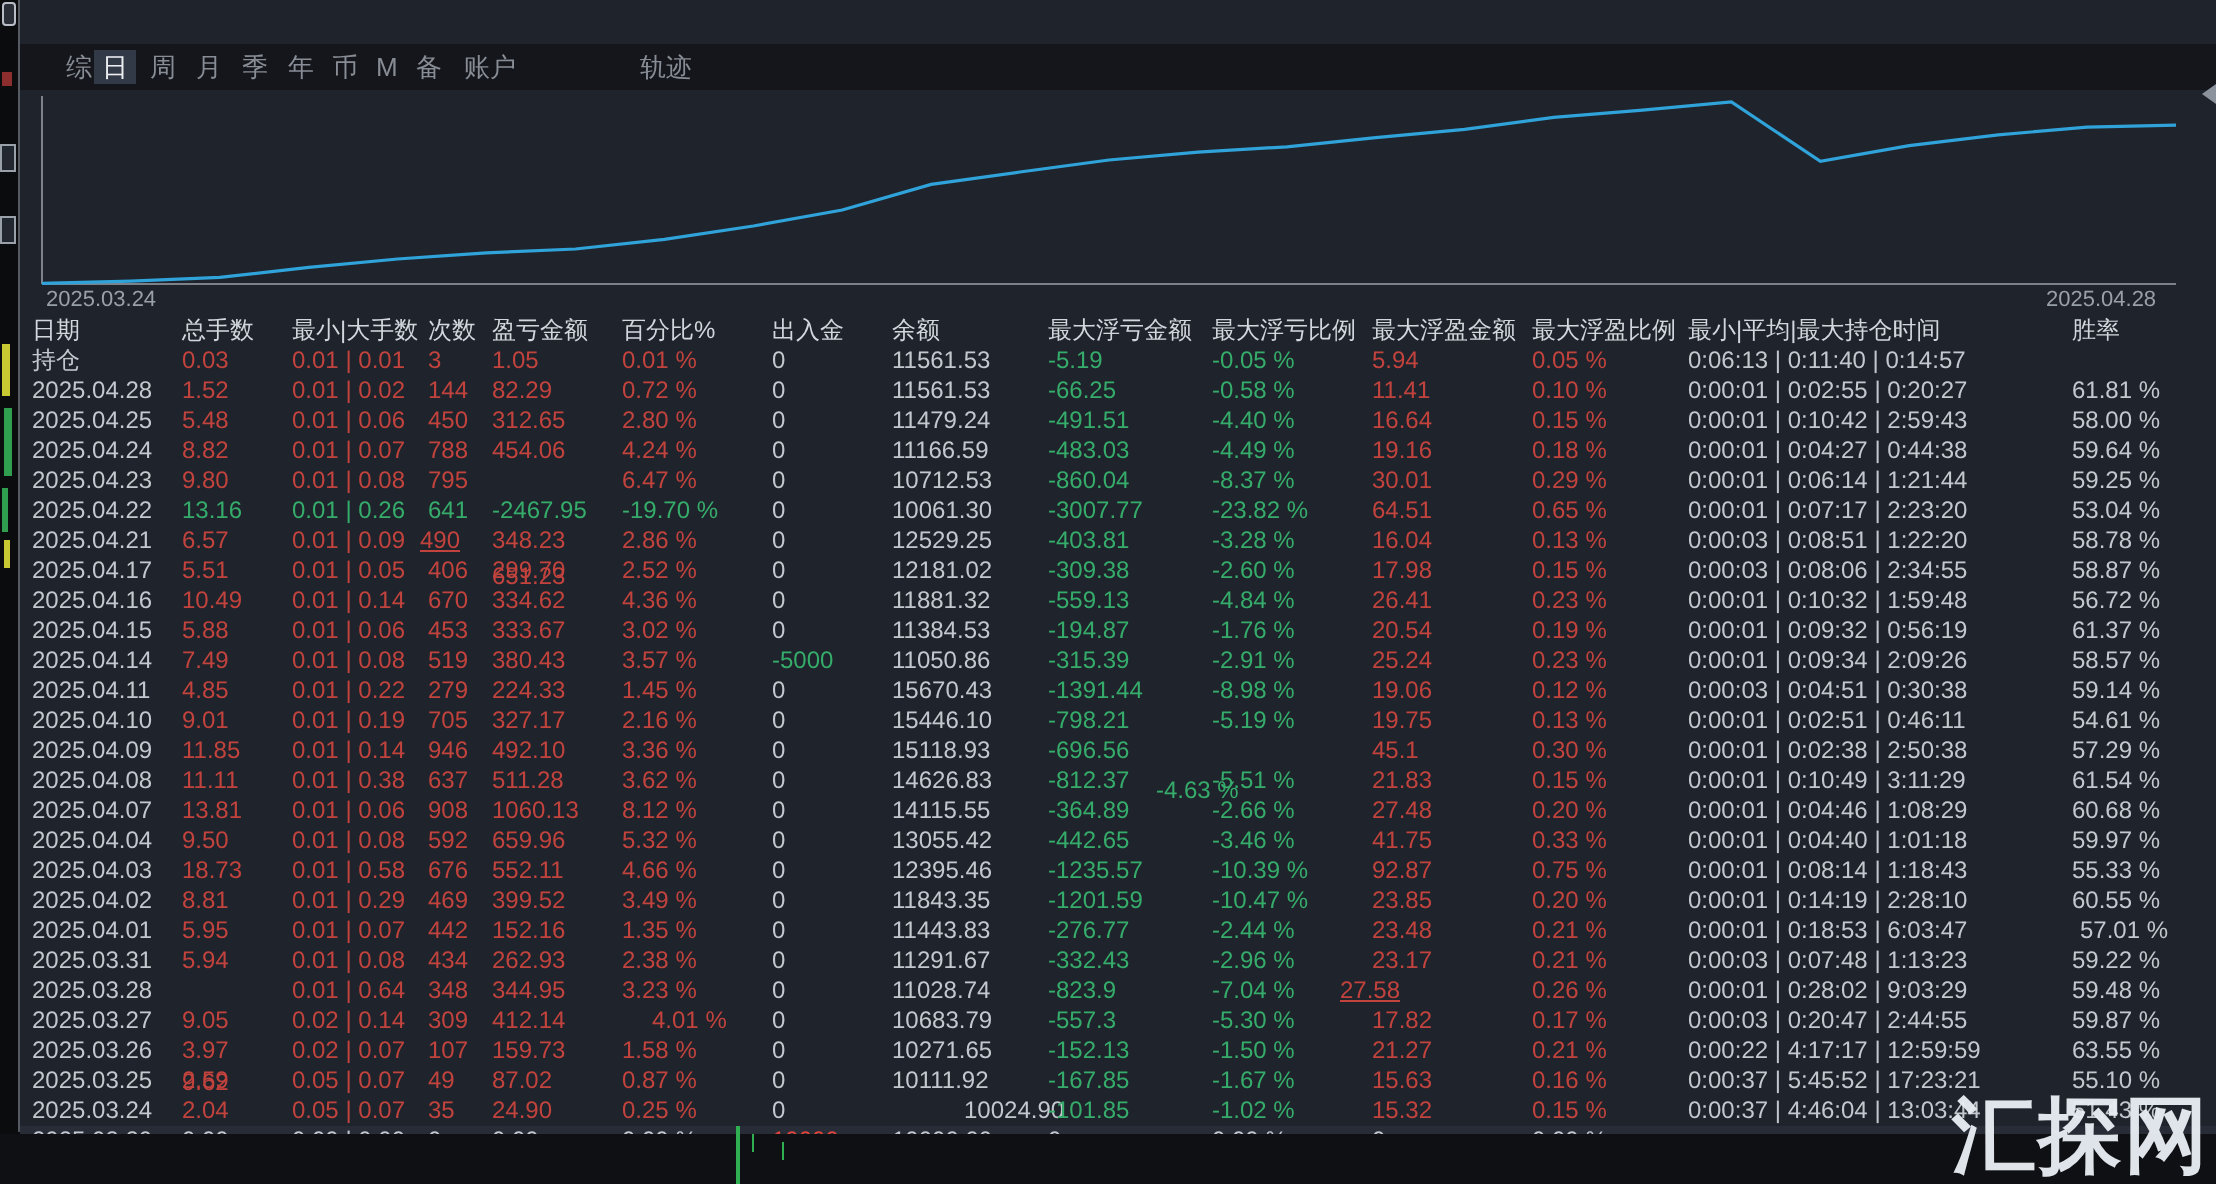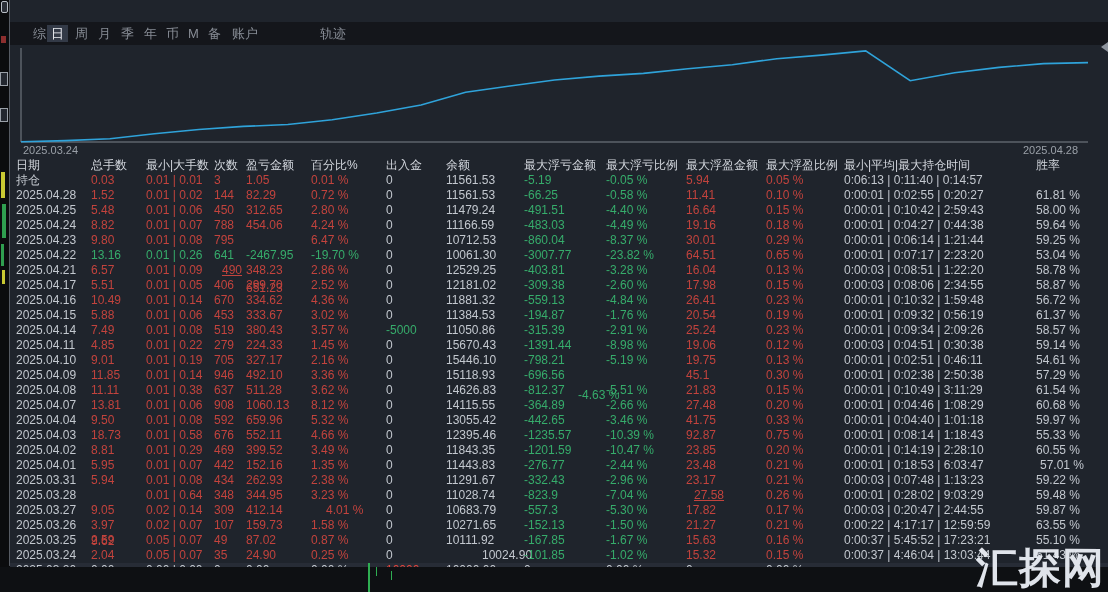--- a/index.html
+++ b/index.html
@@ -199,21 +199,21 @@
           <span class="g" style="left: 596px;">-23.82 %</span>
           <span class="r" style="left: 676px;">64.51</span>
           <span class="r" style="left: 756px;">0.65 %</span>
           <span class="w" style="left: 834px;">0:00:01 | 0:07:17 | 2:23:20</span>
           <span class="w" style="left: 1026px;">53.04 %</span>
         </div>
         <div class="trow ">
           <span class="w" style="left: 6px;">2025.04.21</span>
           <span class="r" style="left: 81px;">6.57</span>
           <span class="r" style="left: 136px;">0.01 | 0.09</span>
-          <span class="r" style="left: 212px; text-decoration: underline;">490</span>
+          <span class="r" style="left: 200px; text-decoration: underline;">490</span>
           <span class="r" style="left: 236px;">348.23</span>
           <span class="r" style="left: 301px;">2.86 %</span>
           <span class="w" style="left: 376px;">0</span>
           <span class="w" style="left: 436px;">12529.25</span>
           <span class="g" style="left: 514px;">-403.81</span>
           <span class="g" style="left: 596px;">-3.28 %</span>
           <span class="r" style="left: 676px;">16.04</span>
           <span class="r" style="left: 756px;">0.13 %</span>
           <span class="w" style="left: 834px;">0:00:03 | 0:08:51 | 1:22:20</span>
           <span class="w" style="left: 1026px;">58.78 %</span>
@@ -446,21 +446,21 @@
           <span class="w" style="left: 6px;">2025.03.28</span>
           <span class="r" style="left: 81px; margin-top: 46px;">9.62</span>
           <span class="r" style="left: 136px;">0.01 | 0.64</span>
           <span class="r" style="left: 204px;">348</span>
           <span class="r" style="left: 236px;">344.95</span>
           <span class="r" style="left: 301px;">3.23 %</span>
           <span class="w" style="left: 376px;">0</span>
           <span class="w" style="left: 436px;">11028.74</span>
           <span class="g" style="left: 514px;">-823.9</span>
           <span class="g" style="left: 596px;">-7.04 %</span>
-          <span class="r" style="left: 684px; text-decoration: underline;">27.58</span>
+          <span class="r" style="left: 660px; text-decoration: underline;">27.58</span>
           <span class="r" style="left: 756px;">0.26 %</span>
           <span class="w" style="left: 834px;">0:00:01 | 0:28:02 | 9:03:29</span>
           <span class="w" style="left: 1026px;">59.48 %</span>
         </div>
         <div class="trow ">
           <span class="w" style="left: 6px;">2025.03.27</span>
           <span class="r" style="left: 81px;">9.05</span>
           <span class="r" style="left: 136px;">0.02 | 0.14</span>
           <span class="r" style="left: 204px;">309</span>
           <span class="r" style="left: 236px;">412.14</span>

